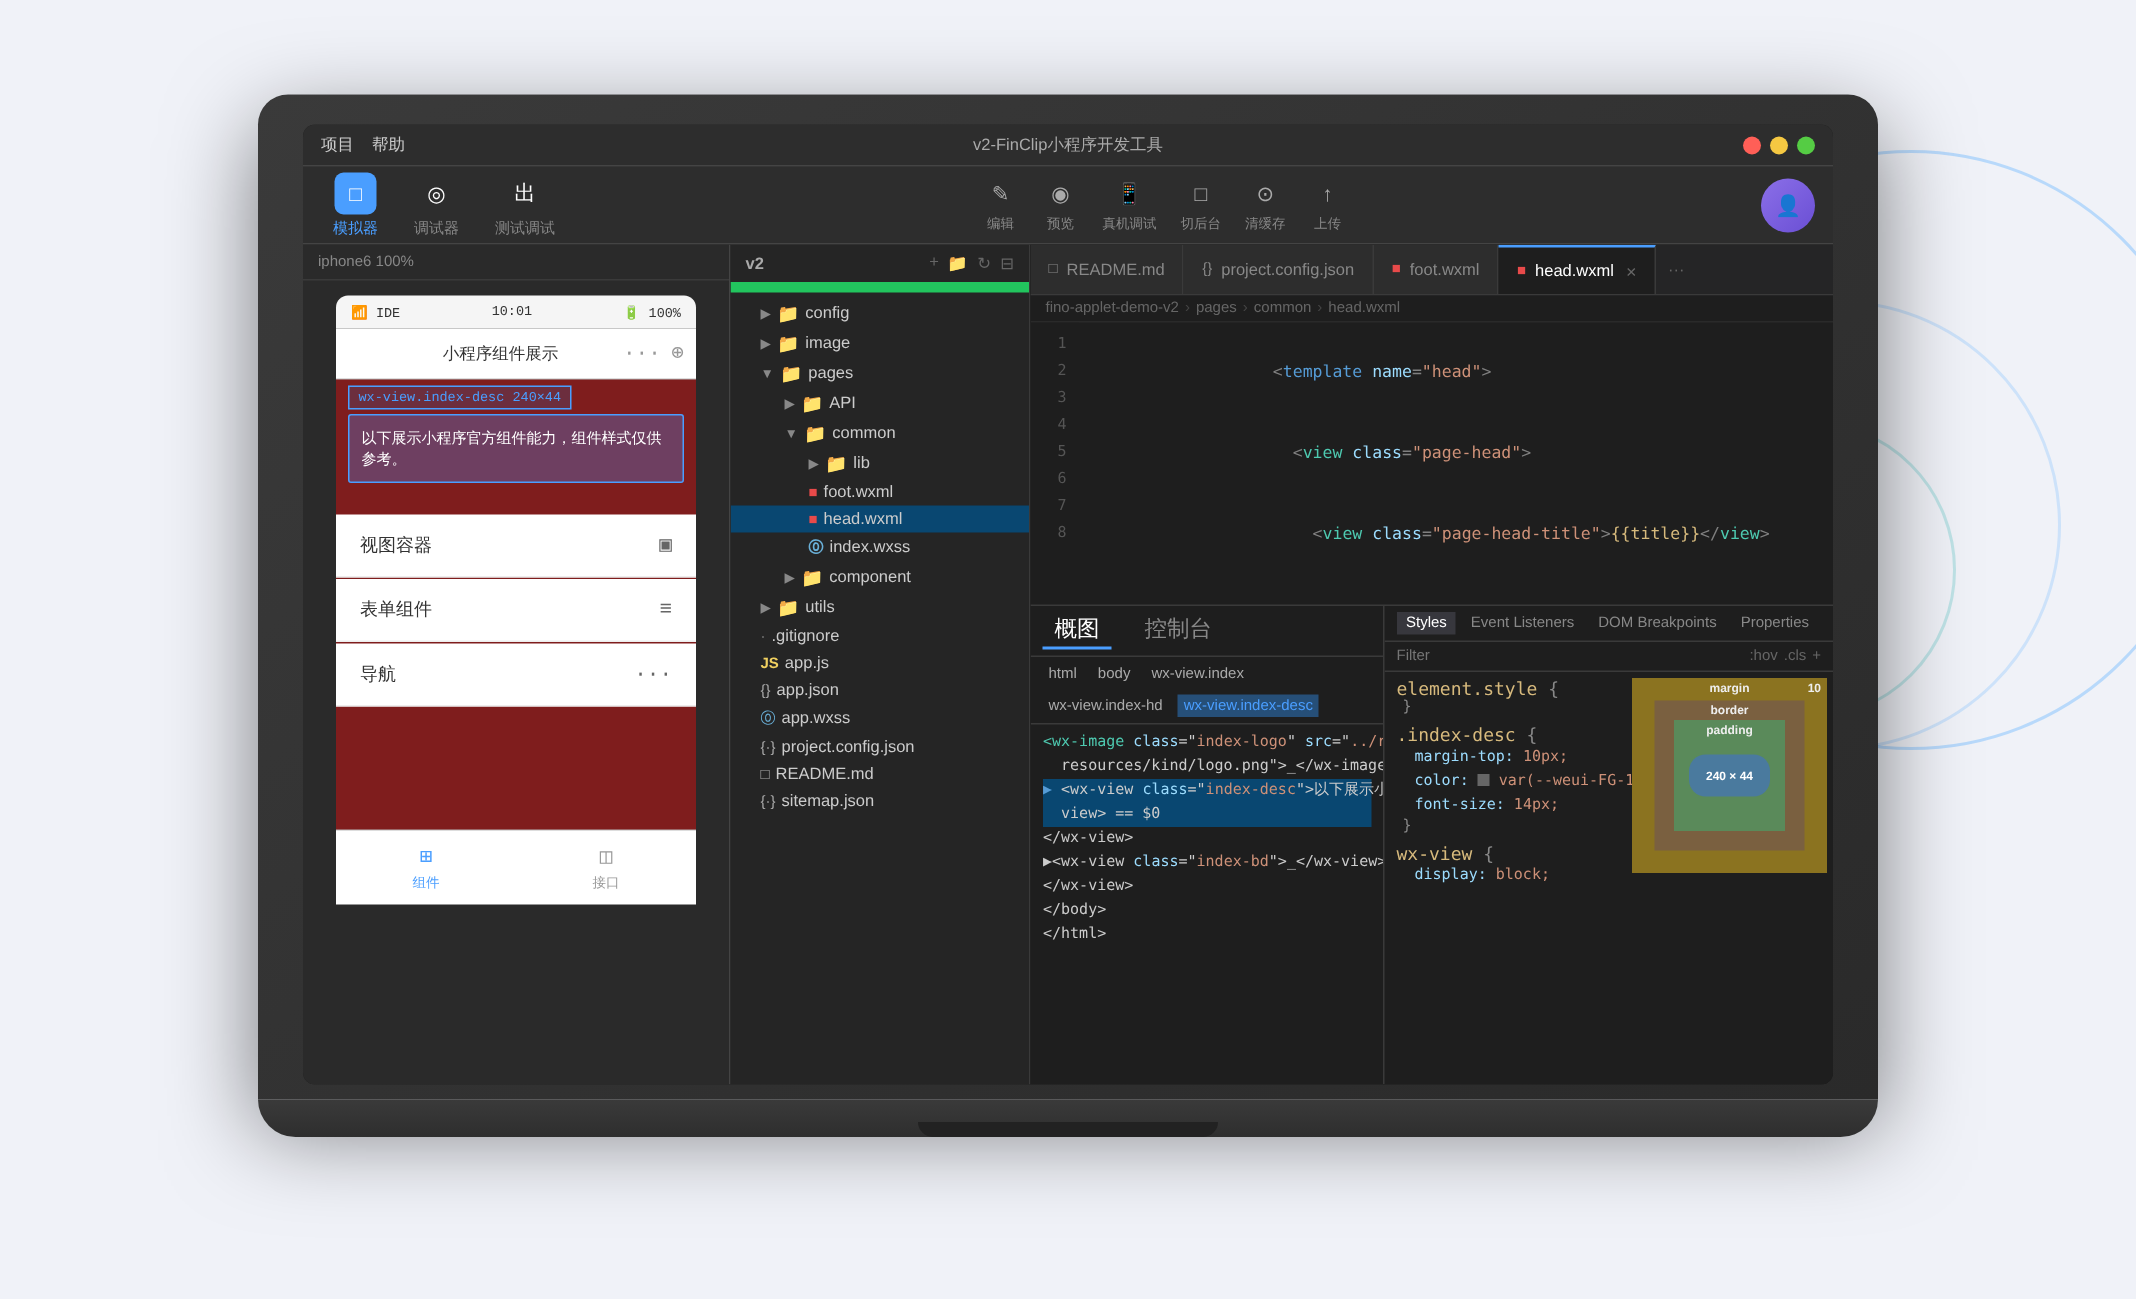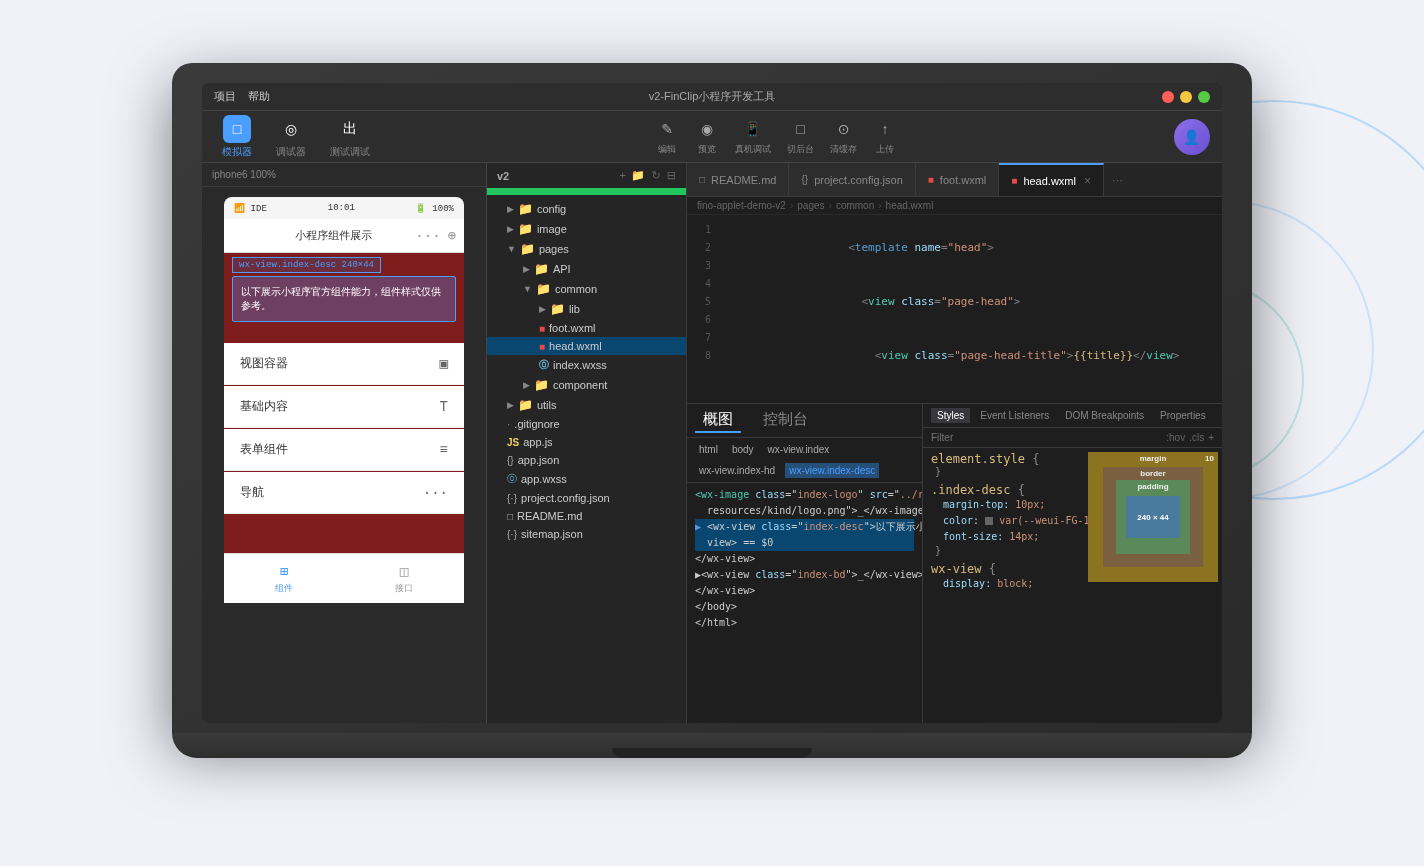--- a/index.html
+++ b/index.html
@@ -748,24 +748,20 @@
                     <div class="element-highlight">以下展示小程序官方组件能力，组件样式仅供参考。</div>
                   </div>
                 </div>
 
                 <div style="margin-top: 90px;">
                   <div class="phone-list-item">
                     <span>视图容器</span>
                     <span class="phone-list-icon">▣</span>
                   </div>
                   <div class="phone-list-item">
-                    <span>基础内容</span>
-                    <span class="phone-list-icon">T</span>
-                  </div>
-                  <div class="phone-list-item">
                     <span>表单组件</span>
                     <span class="phone-list-icon">≡</span>
                   </div>
                   <div class="phone-list-item">
                     <span>导航</span>
                     <span class="phone-list-icon">···</span>
                   </div>
                 </div>
               </div>
 
@@ -1003,21 +999,21 @@
                 <div class="styles-content" style="position:relative;">
 
                   <div style="position:absolute; right:4px; top:4px; width:130px; height:130px;font-weight:bold;">
                     <div style="position:relative; width:130px; height:130px; background:#8b7320; display:flex; align-items:center; justify-content:center; font-size:8px; color:#eee;">
                       <span style="position:absolute; top:2px; left:50%; transform:translateX(-50%);">margin</span>
                       <span style="position:absolute; top:2px; right:4px;">10</span>
                       <div style="width:100px; height:100px; background:#7a6040; display:flex; align-items:center; justify-content:center; position:relative;">
                         <span style="position:absolute; top:2px; left:50%; transform:translateX(-50%);">border</span>
                         <div style="width:74px; height:74px; background:#5a8a5a; display:flex; align-items:center; justify-content:center; position:relative;">
                           <span style="position:absolute; top:2px; left:50%; transform:translateX(-50%);">padding</span>
-                          <div style="width:54px; height:42px; background:#4a7a9e; display:flex; align-items:center; justify-content:center;">
+                          <div style="width:54px; height:28px; background:#4a7a9e; display:flex; align-items:center; justify-content:center;border-radius:11px;">
                             <span style="color:#fff; font-size:8px;">240 × 44</span>
                           </div>
                         </div>
                       </div>
                     </div>
                   </div>
 
                   <div class="style-rule">
                     <div class="style-selector">element.style <span class="style-brace">{</span></div>
                     <div class="style-brace" style="font-size:10px; font-family:monospace; padding-left:4px;">}</div>

